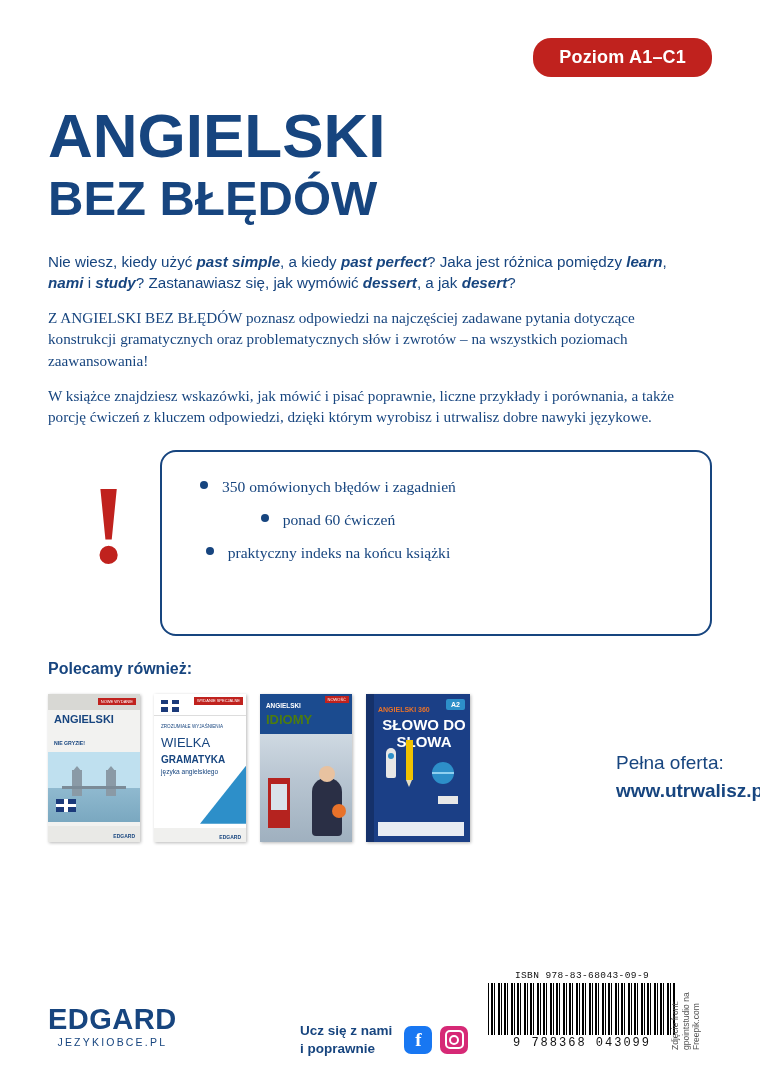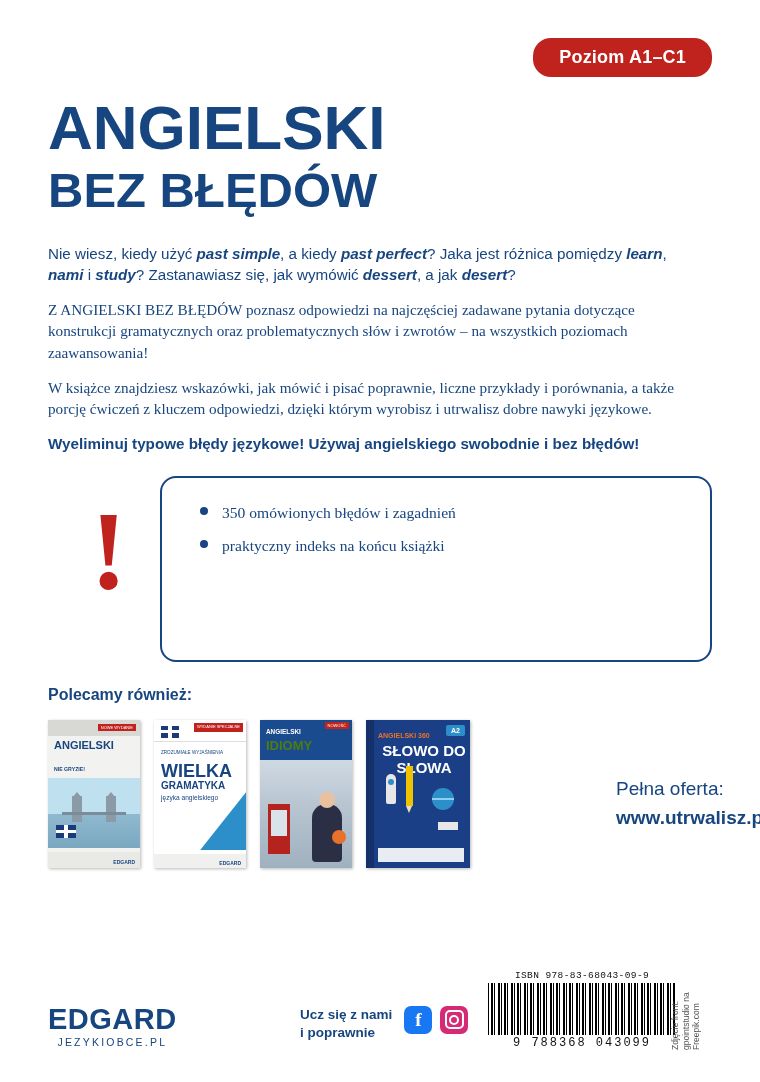--- a/index.html
+++ b/index.html
@@ -5,21 +5,21 @@
   * { box-sizing: border-box; }
   html, body { margin:0; padding:0; }
   body {
     width: 760px; height: 1082px;
     background: #ffffff;
     font-family: "Liberation Sans", sans-serif;
     color: #1a3a6b;
     position: relative;
     overflow: hidden;
   }
-  .page { position: relative; width:760px; height:1082px; padding: 8px 48px; }
+  .page { position: relative; width:760px; height:1082px; padding: 16px 48px; }
 
   
   .level-badge {
     position: absolute; top: 38px; right: 48px;
     background: #c0221e; color: #fff;
     border-radius: 18px;
     padding: 9px 26px;
     font-size: 18px; font-weight: bold;
     letter-spacing: .2px;
     white-space: nowrap;
@@ -59,21 +59,21 @@
     width: 552px; height: 186px;
     border: 2px solid #17457f;
     border-radius: 16px;
   }
   .excl {
     position: absolute; left: 42px; top: 18px;
     color: #c0221e; font-size: 112px; font-weight: bold;
     line-height: 1; font-family: "Liberation Serif", serif;
   }
   .hl-list { position: absolute; left: 152px; top: 28px; }
-  .hl-item { display:flex; align-items: baseline; margin-bottom: 15px; }
+  .hl-item { display:flex; align-items: baseline; margin-bottom: 15px; justify-content: center; }
   .dot {
     width: 8px; height: 8px; border-radius: 50%;
     background: #17457f; margin-right: 14px; flex: none;
     position: relative; top: -3px;
   }
   .hl-item span.txt {
     font-size: 15.6px; color: #17457f;
     font-family: "Liberation Serif", serif;
   }
 
@@ -100,21 +100,21 @@
   .c1 .brand { position:absolute; bottom:3px; right:5px; font-size:5px; color:#17457f; font-weight:bold; }
 
   
   .c2 { background: #ffffff; }
   .c2 .bar { position:absolute; top:0; left:0; right:0; height:22px; background:#fff; border-bottom:1px solid #ddd; }
   .c2 .uk { position:absolute; top:6px; left:7px; width:18px; height:12px; background:#1b3a7a; }
   .c2 .uk:before { content:""; position:absolute; left:7px; top:0; width:4px; height:12px; background:#fff; }
   .c2 .uk:after { content:""; position:absolute; left:0; top:4px; width:18px; height:3px; background:#fff; }
   .c2 .rib { position:absolute; top:3px; right:3px; background:#c0221e; color:#fff; font-size:4px; padding:2px 3px; text-align:center; line-height:1.1; }
   .c2 .lbl { position:absolute; top:30px; left:7px; font-size:4.6px; color:#17457f; }
-  .c2 .ttl { position:absolute; top:42px; left:7px; font-size:18px; font-weight:bold; color:#17457f; line-height:1; }
+  .c2 .ttl { position:absolute; top:42px; left:7px; font-size:13px; font-weight:normal; color:#17457f; line-height:1; }
   .c2 .ttl2 { position:absolute; top:60px; left:7px; font-size:10px; font-weight:bold; color:#17457f; }
   .c2 .ttl3 { position:absolute; top:74px; left:7px; font-size:6.6px; color:#17457f; }
   .c2 .wedge { position:absolute; right:0; bottom:18px; width:46px; height:58px; background:#2d8fc9; clip-path: polygon(100% 0,100% 100%,0 100%); }
   .c2 .bot { position:absolute; bottom:0; left:0; right:0; height:14px; background:#f0f0ee; }
   .c2 .brand { position:absolute; bottom:2px; right:5px; font-size:5px; color:#17457f; font-weight:bold; }
 
   
   .c3 { background:#e8eef3; }
   .c3 .top { position:absolute; top:0; left:0; right:0; height:40px; background:#1b4b8f; }
   .c3 .t1 { position:absolute; top:8px; left:6px; color:#fff; font-size:6.4px; font-weight:bold; }
@@ -148,21 +148,21 @@
     font-size: 19px; color:#17457f; line-height:1.5;
   }
   .offer .link { color:#17457f; font-weight:bold; }
 
   
   .footer { position:absolute; left:48px; right:48px; bottom: 24px; height: 100px; }
   .edgard { position:absolute; left:0; bottom: 10px; }
   .edgard .e1 { font-size: 29px; font-weight: bold; color:#17457f; letter-spacing: .5px; line-height:1; }
   .edgard .e2 { font-size: 10.5px; color:#17457f; letter-spacing: 2.2px; margin-top:2px;text-align:center; }
 
-  .social { position:absolute; left: 252px; bottom: 16px; display:flex; }
+  .social { position:absolute; left: 252px; bottom: 0; display:flex; align-items:center; }
   .social .txt { font-size: 13.5px; font-weight:bold; color:#17457f; line-height:1.35; margin-right: 12px; }
   .ic { width: 28px; height: 28px; border-radius: 7px; margin-right: 8px; display:flex; align-items:center; justify-content:center; }
   .ic.fb { background:#1877f2; color:#fff; font-weight:bold; font-size:19px; font-family:"Liberation Serif", serif;}
   .ic.ig { background: #d62976; color:#fff; position:relative; }
   .ic.ig:before { content:""; position:absolute; width:15px; height:15px; border:2px solid #fff; border-radius:5px; }
   .ic.ig:after { content:""; position:absolute; width:6px; height:6px; border:2px solid #fff; border-radius:50%; }
 
   
   .barcode-wrap { position:absolute; right: 36px; bottom: 8px; width: 188px; }
   .isbn { font-family:"Liberation Mono", monospace; font-size: 9.5px; color:#111; text-align:center; letter-spacing:.4px; }
@@ -191,30 +191,33 @@
     <div class="title-sub">BEZ BŁĘDÓW</div>
   </div>
 
   <div class="body-copy">
     <p class="lead">
       Nie wiesz, kiedy użyć <i>past simple</i>, a kiedy <i>past perfect</i>? Jaka jest różnica pomiędzy <i>learn</i>,
       <i>nami</i> i <i>study</i>? Zastanawiasz się, jak wymówić <i>dessert</i>, a jak <i>desert</i>?
     </p>
     <p>Z ANGIELSKI BEZ BŁĘDÓW poznasz odpowiedzi na najczęściej zadawane pytania dotyczące konstrukcji gramatycznych oraz problematycznych słów i zwrotów – na wszystkich poziomach zaawansowania!</p>
     <p>W książce znajdziesz wskazówki, jak mówić i pisać poprawnie, liczne przykłady i porównania, a także porcję ćwiczeń z kluczem odpowiedzi, dzięki którym wyrobisz i utrwalisz dobre nawyki językowe.</p>
-    <p class="closing lead">Wyeliminuj typowe błędy językowe! Używaj angielskiego swobodnie i bez błędów!</p>
   </div>
 
   <div class="hl-wrap">
     <div class="excl">!</div>
     <div class="hl-box"></div>
     <div class="hl-list">
       <div class="hl-item">
         <span class="dot"></span>
         <span class="txt">350 omówionych błędów i zagadnień</span>
+      </div>
+      <div class="hl-item">
+        <span class="dot"></span>
+        <span class="txt">ponad 60 ćwiczeń</span>
       </div>
       <div class="hl-item">
         <span class="dot"></span>
         <span class="txt">praktyczny indeks na końcu książki</span>
       </div>
     </div>
   </div>
 
   <div class="rec-title">Polecamy również:</div>
 

